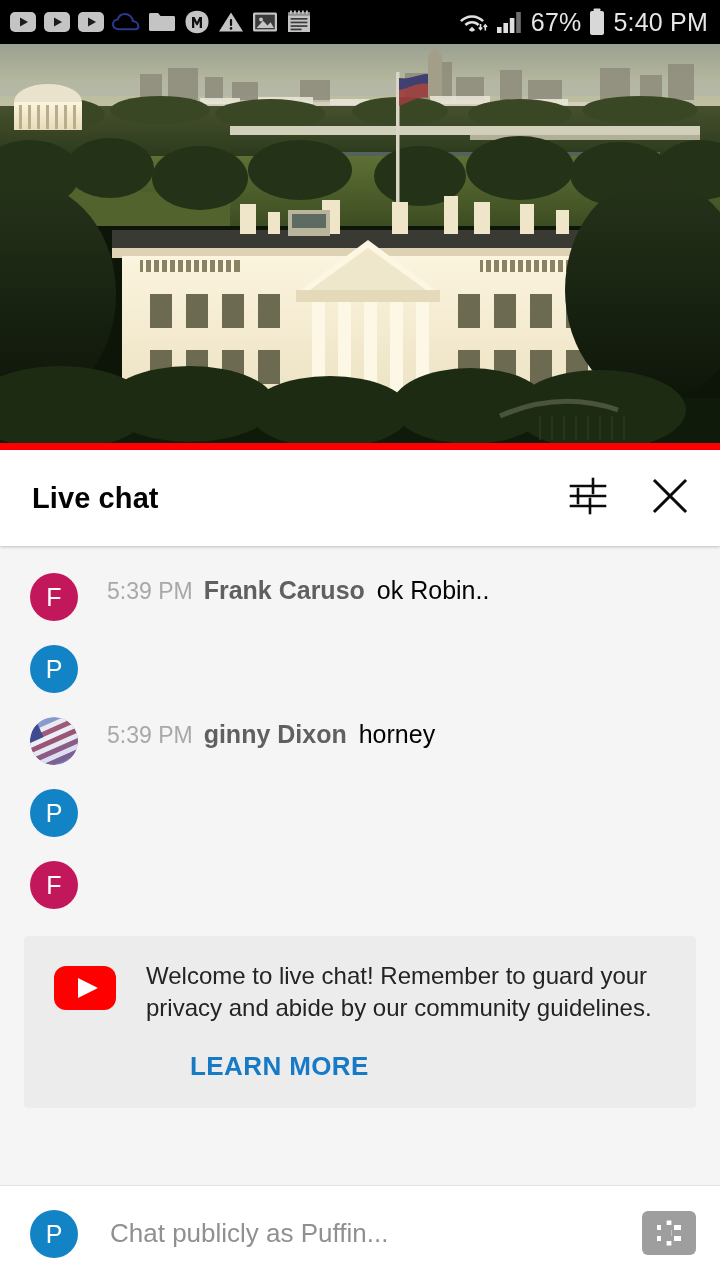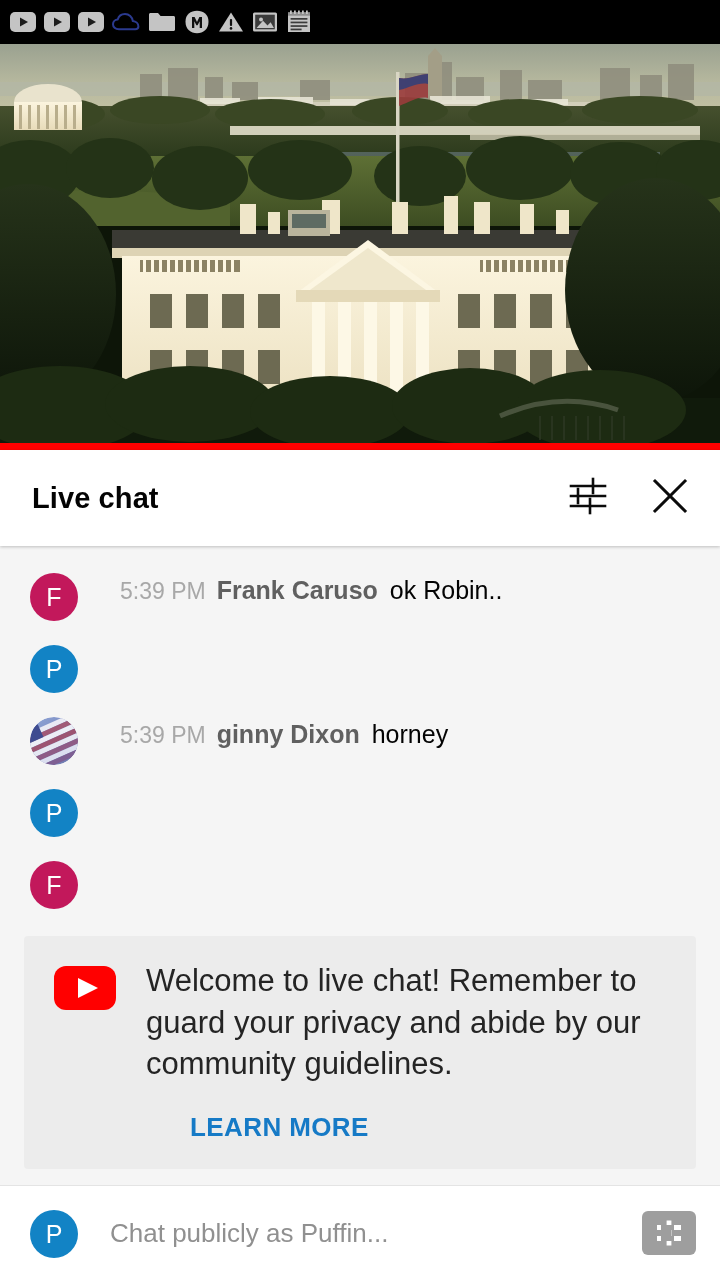--- a/index.html
+++ b/index.html
@@ -151,21 +151,21 @@
     color: #ffffff;
     font-size: 25px;
     font-weight: 400;
     overflow: hidden;
     margin-top: 2px;
   }
   .avatar svg { display: block; width: 48px; height: 48px; }
   .msg-body {
     flex: 1 1 auto;
     min-width: 0;
-    padding-left: 42px;
+    padding-left: 29px;
     padding-top: 1px;
     font-size: 0;
     line-height: 37px;
   }
   .msg-time {
     font-size: 23px;
     color: #a8a8a8;
     margin-right: 11px;
     white-space: nowrap;
   }
@@ -185,21 +185,21 @@
     margin: 16px 24px 0 24px;
     background: #ececec;
     border-radius: 4px;
     padding: 24px 24px 26px 30px;
     display: flex;
     align-items: flex-start;
   }
   .banner-icon { flex: 0 0 auto; margin-top: 6px; }
   .banner-right { flex: 1 1 auto; padding-left: 30px; min-width: 0; }
   .banner-text {
-    font-size: 31px;
+    font-size: 24px;
     line-height: 1.34;
     color: #242424;
   }
   .banner-link {
     display: inline-block;
     margin-top: 27px;
     font-size: 26px;
     font-weight: bold;
     letter-spacing: 0.4px;
     color: #167ac6;
@@ -298,20 +298,45 @@
         <g fill="#3b3b3b">
           <rect x="4.6" y="8" width="16.8" height="1.7"></rect>
           <rect x="4.6" y="11.6" width="16.8" height="1.7"></rect>
           <rect x="4.6" y="15.2" width="16.8" height="1.7"></rect>
           <rect x="4.6" y="18.6" width="11" height="1.7"></rect>
         </g>
       </svg>
 
     </div>
 
+    <div class="status-right">
+      <svg class="sicon" width="30" height="24" viewBox="0 0 30 24">
+        <path d="M13 5.2 C8.2 5.2 4 7.2 1 10.2 L2.8 12.1 C5.4 9.5 9 7.8 13 7.8 C17 7.8 20.6 9.5 23.2 12.1 L25 10.2 C22 7.2 17.8 5.2 13 5.2 Z" fill="#e0e0e0"></path>
+        <path d="M13 11 C10 11 7.4 12.2 5.5 14.1 L7.4 16 C8.8 14.5 10.8 13.6 13 13.6 C15.2 13.6 17.2 14.5 18.6 16 L20.5 14.1 C18.6 12.2 16 11 13 11 Z" fill="#e0e0e0"></path>
+        <path d="M13 16.8 L9.8 20 C10.7 20.9 11.8 21.5 13 21.5 C14.2 21.5 15.3 20.9 16.2 20 Z" fill="#e0e0e0"></path>
+        <path d="M21.5 14 L21.5 19 M19.8 17.4 L21.5 19.4 L23.2 17.4" stroke="#e0e0e0" stroke-width="1.6" fill="none"></path>
+        <path d="M26.3 20.5 L26.3 15.5 M24.6 17.1 L26.3 15.1 L28 17.1" stroke="#e0e0e0" stroke-width="1.6" fill="none"></path>
+      </svg>
+
+      <svg class="sicon" width="28" height="24" viewBox="0 0 28 24">
+        <rect x="1" y="17" width="4.6" height="6" fill="#e0e0e0"></rect>
+        <rect x="7.4" y="13" width="4.6" height="10" fill="#e0e0e0"></rect>
+        <rect x="13.8" y="8" width="4.6" height="15" fill="#e0e0e0"></rect>
+        <rect x="20.2" y="2" width="4.6" height="21" fill="#707070"></rect>
+      </svg>
+
+      <span class="status-text">67%</span>
+
+      <svg class="sicon" width="18" height="28" viewBox="0 0 18 28">
+        <rect x="5.6" y="0.5" width="6.8" height="3" rx="0.8" fill="#d8d8d8"></rect>
+        <rect x="2" y="3" width="14" height="24" rx="2" fill="#d8d8d8"></rect>
+      </svg>
+
+      <span class="status-text">5:40 PM</span>
+    </div>
   </div>
 
   <div class="video">
     <svg viewBox="0 0 720 406" preserveAspectRatio="none">
       <defs>
         <linearGradient id="skyG" x1="0" y1="0" x2="0" y2="1">
           <stop offset="0" stop-color="#9aa190"></stop>
           <stop offset="0.55" stop-color="#b6b89e"></stop>
           <stop offset="1" stop-color="#c4c2a4"></stop>
         </linearGradient>

